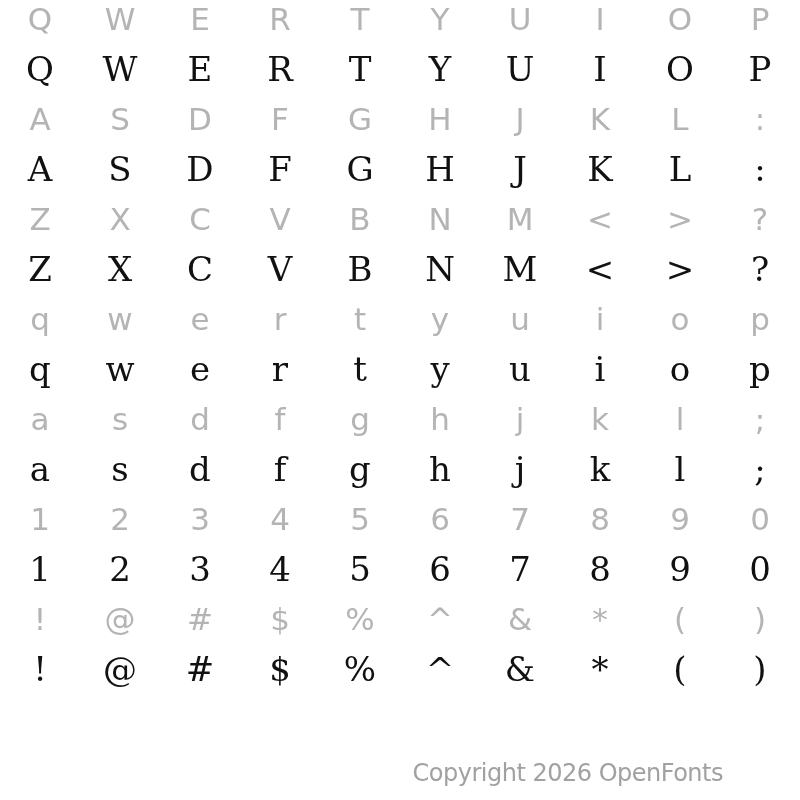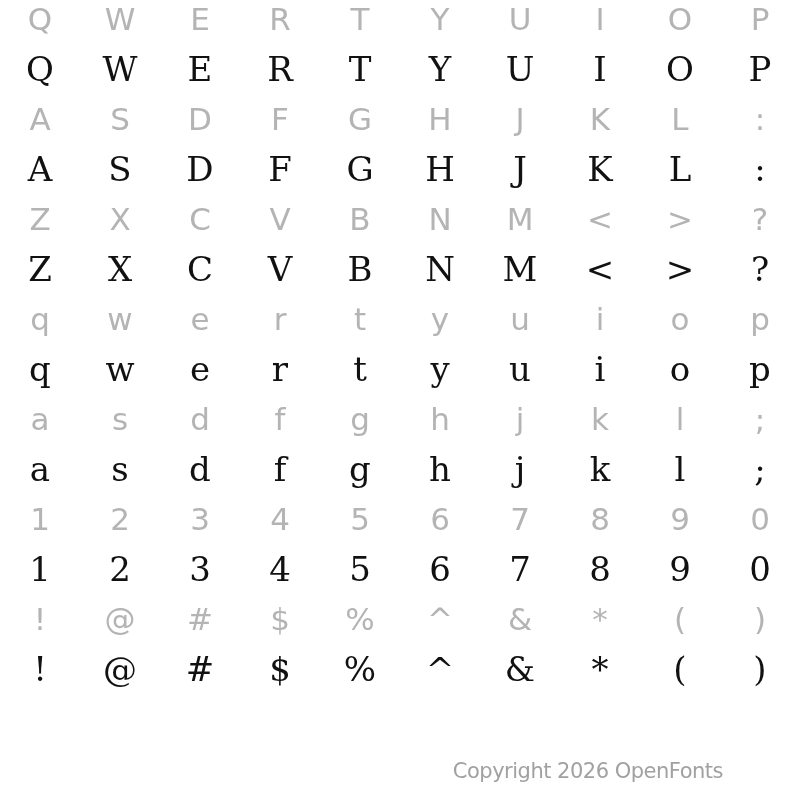--- a/index.html
+++ b/index.html
@@ -38,21 +38,21 @@
   .specimen-row.glyph {
     font-family: "DejaVu Serif", serif;
     font-size: 34px;
     color: var(--glyph-color, #111111);
   }
   .copyright {
     position: absolute;
     top: 759px;
     right: 77px;
     font-family: "DejaVu Sans", sans-serif;
-    font-size: 21px;
+    font-size: 24px;
     letter-spacing: -0.5px;
     color: var(--copyright-color, #a1a1a1);
     white-space: nowrap;
   }
 </style>
 </head>
 <body style="background: rgb(255, 255, 255);">
 
 <main>
   <section class="glyph-grid">

